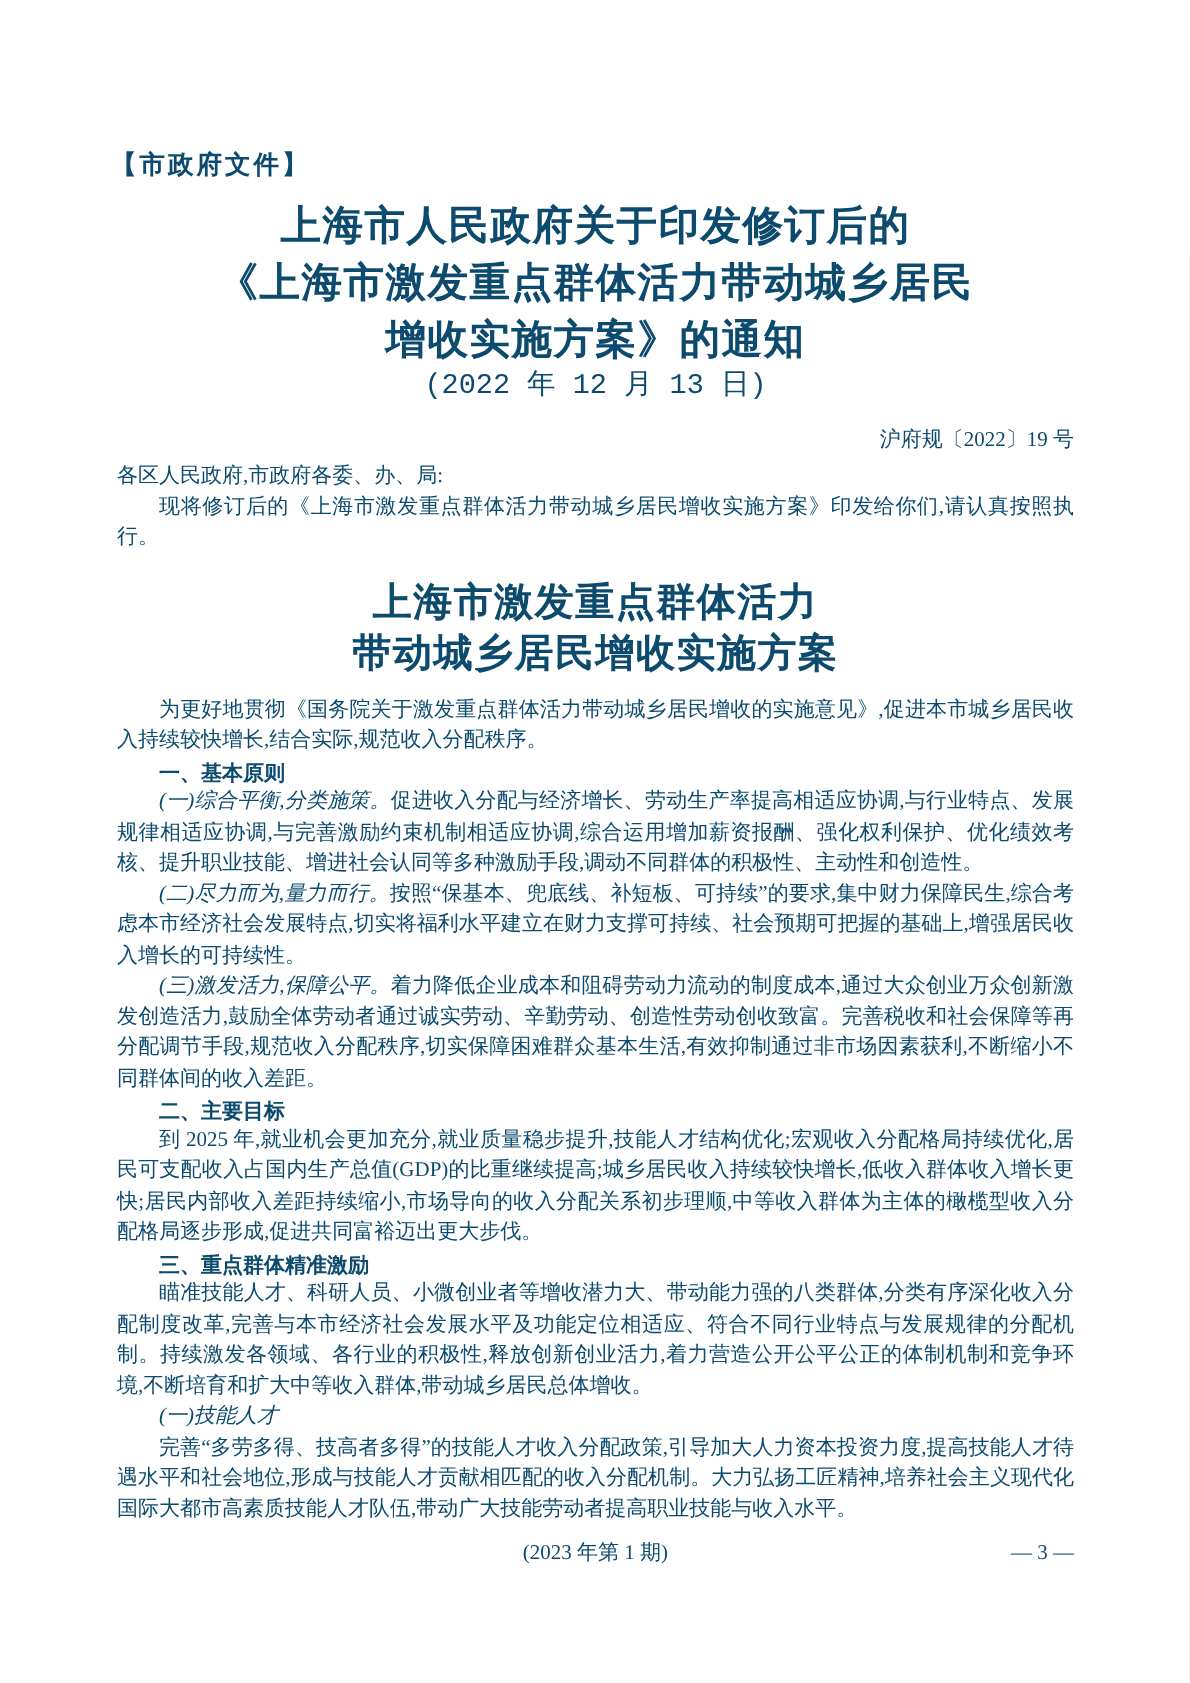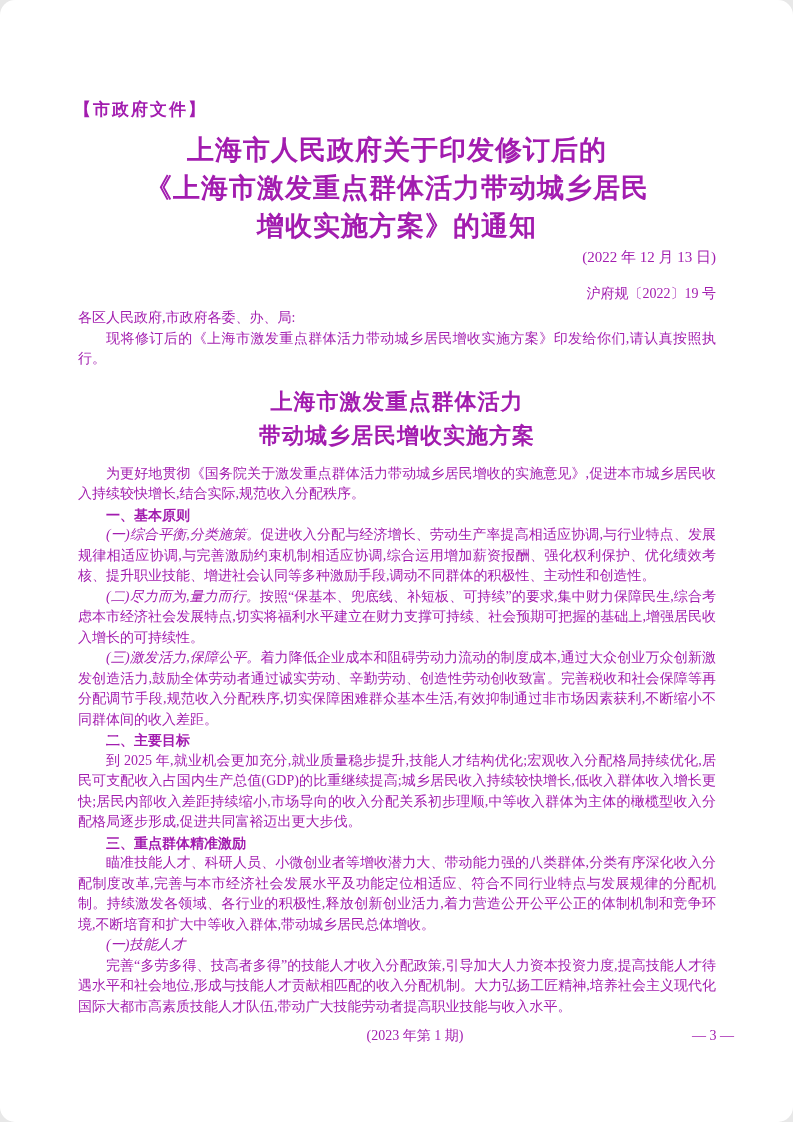--- a/index.html
+++ b/index.html
@@ -1,67 +1,66 @@
 <!DOCTYPE html>
 <html lang="zh"><head>
 <meta charset="utf-8">
 <style>
   html,body { margin:0; padding:0; background:#e8e8e8; }
   .page {
     position:relative;
     width:793px; height:1122px;
     background:#ffffff;
-    color:#a21caf;
+    color:#0c4a6e;
     font-family:"Liberation Serif","DejaVu Serif",serif;
     overflow:hidden;
     margin:0 auto;
-    border-radius:15px;
   }
   .section-label {
     position:absolute; left:74px; top:98px;
     font-family:"Liberation Sans","DejaVu Sans",sans-serif;
     font-weight:bold; font-size:17px; letter-spacing:2px;
   }
   .content {
     position:absolute; left:78px; top:131px; width:638px;
     font-size:14px;
   }
   .doc-title {
     margin:0; text-align:center;
     font-size:27px; line-height:38px; font-weight:bold;
     letter-spacing:1px;
   }
   .doc-title span { display:block; }
   .doc-date {
-    text-align:right; font-size:15px; line-height:22px; margin-top:1px;
+    text-align:center; font-size:19px; line-height:22px; margin-top:1px;font-family:Liberation Mono, monospace;
   }
   .doc-number {
     text-align:right; font-size:14px; line-height:20px; margin-top:16px;
   }
   .body-para {
     margin:0; line-height:20.5px; text-align:justify;
     text-indent:2em;
   }
   .salutation { text-indent:0; margin-top:4px; }
   .plan-title {
     margin:15px 0 11px; text-align:center;
-    font-size:22px; line-height:34px; font-weight:bold; letter-spacing:1px;
+    font-size:26px; line-height:34px; font-weight:bold; letter-spacing:1px;
   }
   .plan-title span { display:block; }
   .heading {
     font-family:"Liberation Sans","DejaVu Sans",sans-serif;
     font-weight:bold;
   }
   .kai { font-style:italic; }
   .lead-bold {
     font-family:"Liberation Sans","DejaVu Sans",sans-serif;
     font-weight:bold; font-style:normal;
   }
   .footer {
-    position:absolute; left:96px; top:1027px; width:638px;
+    position:absolute; left:78px; top:1027px; width:638px;
     font-size:14px; line-height:18px;
   }
   .footer-issue { text-align:center; }
   .footer-page { position:absolute; right:0; top:0; }
 </style>
 </head>
 <body>
 
 <div class="page">
 

